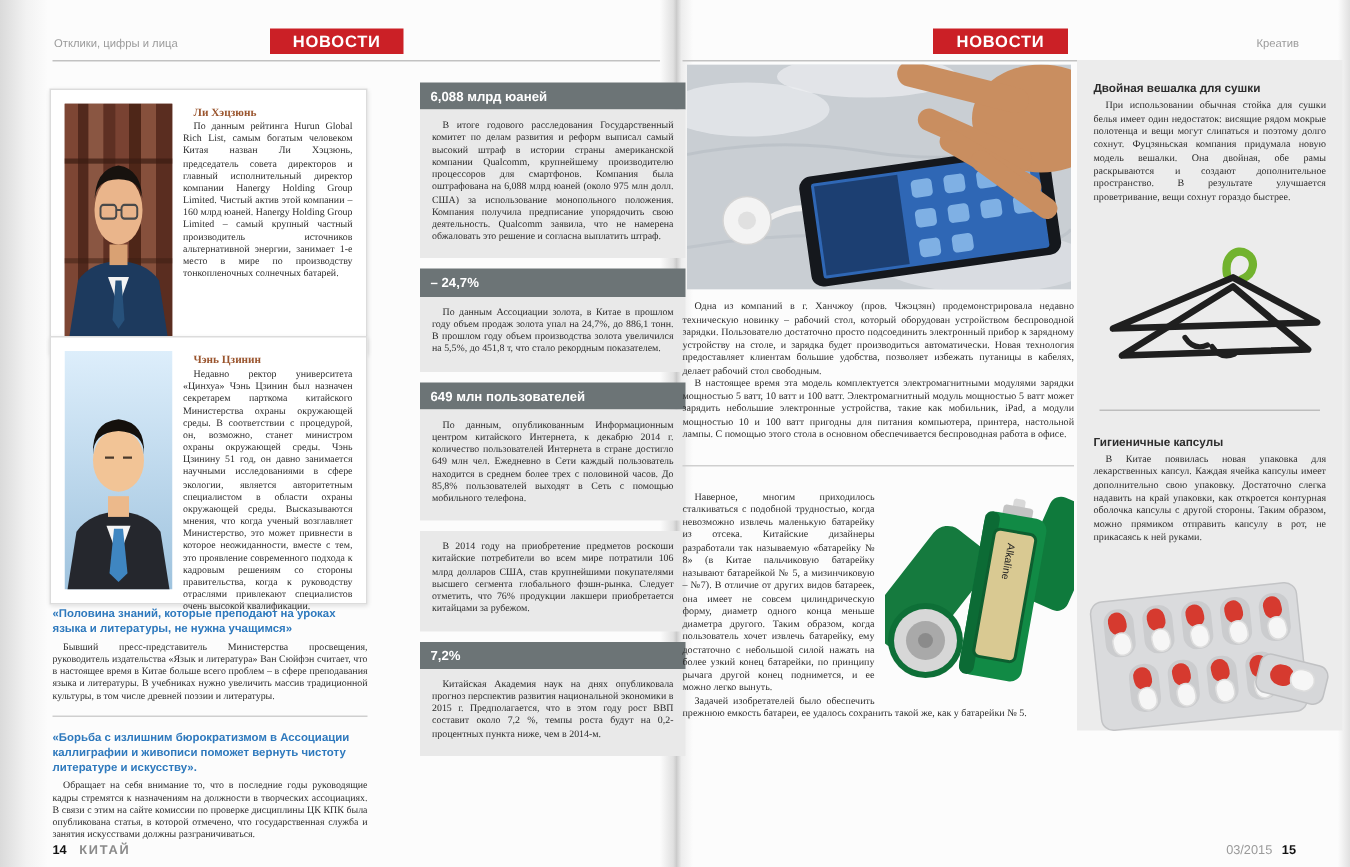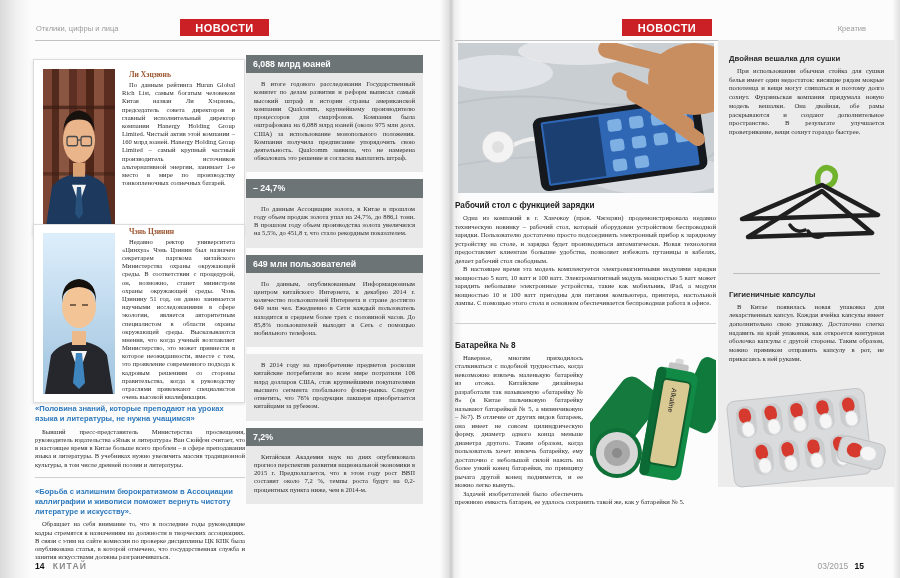--- a/index.html
+++ b/index.html
@@ -18,34 +18,34 @@
          display:flex;align-items:center;justify-content:center;letter-spacing:.5px;}
   .badge-left{left:180px;width:89px;}
   .badge-right{left:622px;width:90px;}
   .rule{position:absolute;top:40px;height:1px;background:#c2c2c2;}
   .rule-left{left:35px;width:405px;}
   .rule-right{left:455px;width:438px;}
 
   .bio-card{position:absolute;left:33px;width:212px;background:#fff;border:1px solid #dcdcdc;
             box-shadow:0 1px 3px rgba(0,0,0,.12);padding:9px;box-sizing:border-box;display:flex;gap:7px;}
   .card1{top:59px;height:177px;}
-  .card2{top:224px;height:179px;align-items:center;}
+  .card2{top:224px;height:179px;}
   .bio-photo{flex:0 0 72px;}
   .bio-photo svg{display:block;width:72px;height:100%;}
   .bio-body{flex:1;min-width:0;}
   .bio-name{font-weight:bold;color:#9a552e;font-size:7.5px;margin:1px 0 2px 7px;}
   .bio-text{font-size:6.6px;line-height:1.24;text-align:justify;text-indent:7px;margin:0;}
 
   .quotes{position:absolute;left:35px;top:404px;width:210px;}
   .q-head{font-family:"Liberation Sans",sans-serif;font-weight:bold;font-size:7.6px;line-height:1.3;
           color:#2e79bd;margin:0 0 4px;}
   .q-text{font-size:6.6px;line-height:1.25;text-align:justify;text-indent:7px;margin:0 0 8px;}
   .q-div{height:1px;background:#cfcfcf;margin:7px 0 9px;}
 
-  .stats{position:absolute;left:246px;top:55px;width:177px;}
+  .stats{position:absolute;left:280px;top:55px;width:177px;}
   .stat-bar{background:#6c7476;color:#fff;font-family:"Liberation Sans",sans-serif;font-weight:bold;
             font-size:8.8px;line-height:1.15;padding:4px 7px;}
   .stat-text{background:#e9e9e9;font-size:6.6px;line-height:1.25;text-align:justify;text-indent:7px;
              margin:0 0 7px;padding:7px 8px 10px;}
 
   .photo-desk{position:absolute;left:458px;top:43px;width:256px;height:150px;background:#eef0f1;}
   .photo-desk svg{display:block;width:256px;height:150px;}
 
   .r-main{position:absolute;left:455px;top:201px;width:261px;}
   .art-head{font-family:"Liberation Sans",sans-serif;font-weight:bold;font-size:8.2px;color:#1d1d1d;margin:0 0 4px;}
@@ -201,25 +201,23 @@
         <ellipse cx="236" cy="36" rx="46" ry="36"></ellipse>
         <rect x="138" y="16" width="90" height="17" rx="8.5" transform="rotate(14 222 24)"></rect>
         <rect x="148" y="58" width="82" height="15" rx="7.5" transform="rotate(24 226 65)"></rect>
         <rect x="160" y="76" width="76" height="15" rx="7.5" transform="rotate(30 232 83)"></rect>
         <rect x="178" y="92" width="68" height="14" rx="7" transform="rotate(36 244 99)"></rect>
       </g>
     </svg>
   </div>
 
   <div class="r-main">
-    <h3 class="art-head">Рабочий стол с функцией зарядки</h3>
     <p class="art-p">Одна из компаний в г. Ханчжоу (пров. Чжэцзян) продемонстрировала недавно техническую новинку – рабочий стол, который оборудован устройством беспроводной зарядки. Пользователю достаточно просто подсоединить электронный прибор к зарядному устройству на столе, и зарядка будет производиться автоматически. Новая технология предоставляет клиентам большие удобства, позволяет избежать путаницы в кабелях, делает рабочий стол свободным.</p>
     <p class="art-p">В настоящее время эта модель комплектуется электромагнитными модулями зарядки мощностью 5 ватт, 10 ватт и 100 ватт. Электромагнитный модуль мощностью 5 ватт может зарядить небольшие электронные устройства, такие как мобильник, iPad, а модули мощностью 10 и 100 ватт пригодны для питания компьютера, принтера, настольной лампы. С помощью этого стола в основном обеспечивается беспроводная работа в офисе.</p>
     <div class="art-div"></div>
-    <h3 class="art-head">Батарейка № 8</h3>
     <div>
       <div class="batt-img">
         <svg viewBox="0 0 126 132" preserveAspectRatio="none">
           <g transform="rotate(24 108 40)">
             <rect x="96" y="0" width="38" height="72" rx="8" fill="#0f7a3c"></rect>
           </g>
           <g>
             <rect x="8" y="20" width="44" height="90" rx="12" transform="rotate(38 30 64)" fill="#157a3e"></rect>
             <circle cx="27" cy="97" r="25" fill="#0e6f37"></circle>
             <circle cx="27" cy="97" r="21" fill="#d7d7d7"></circle>

